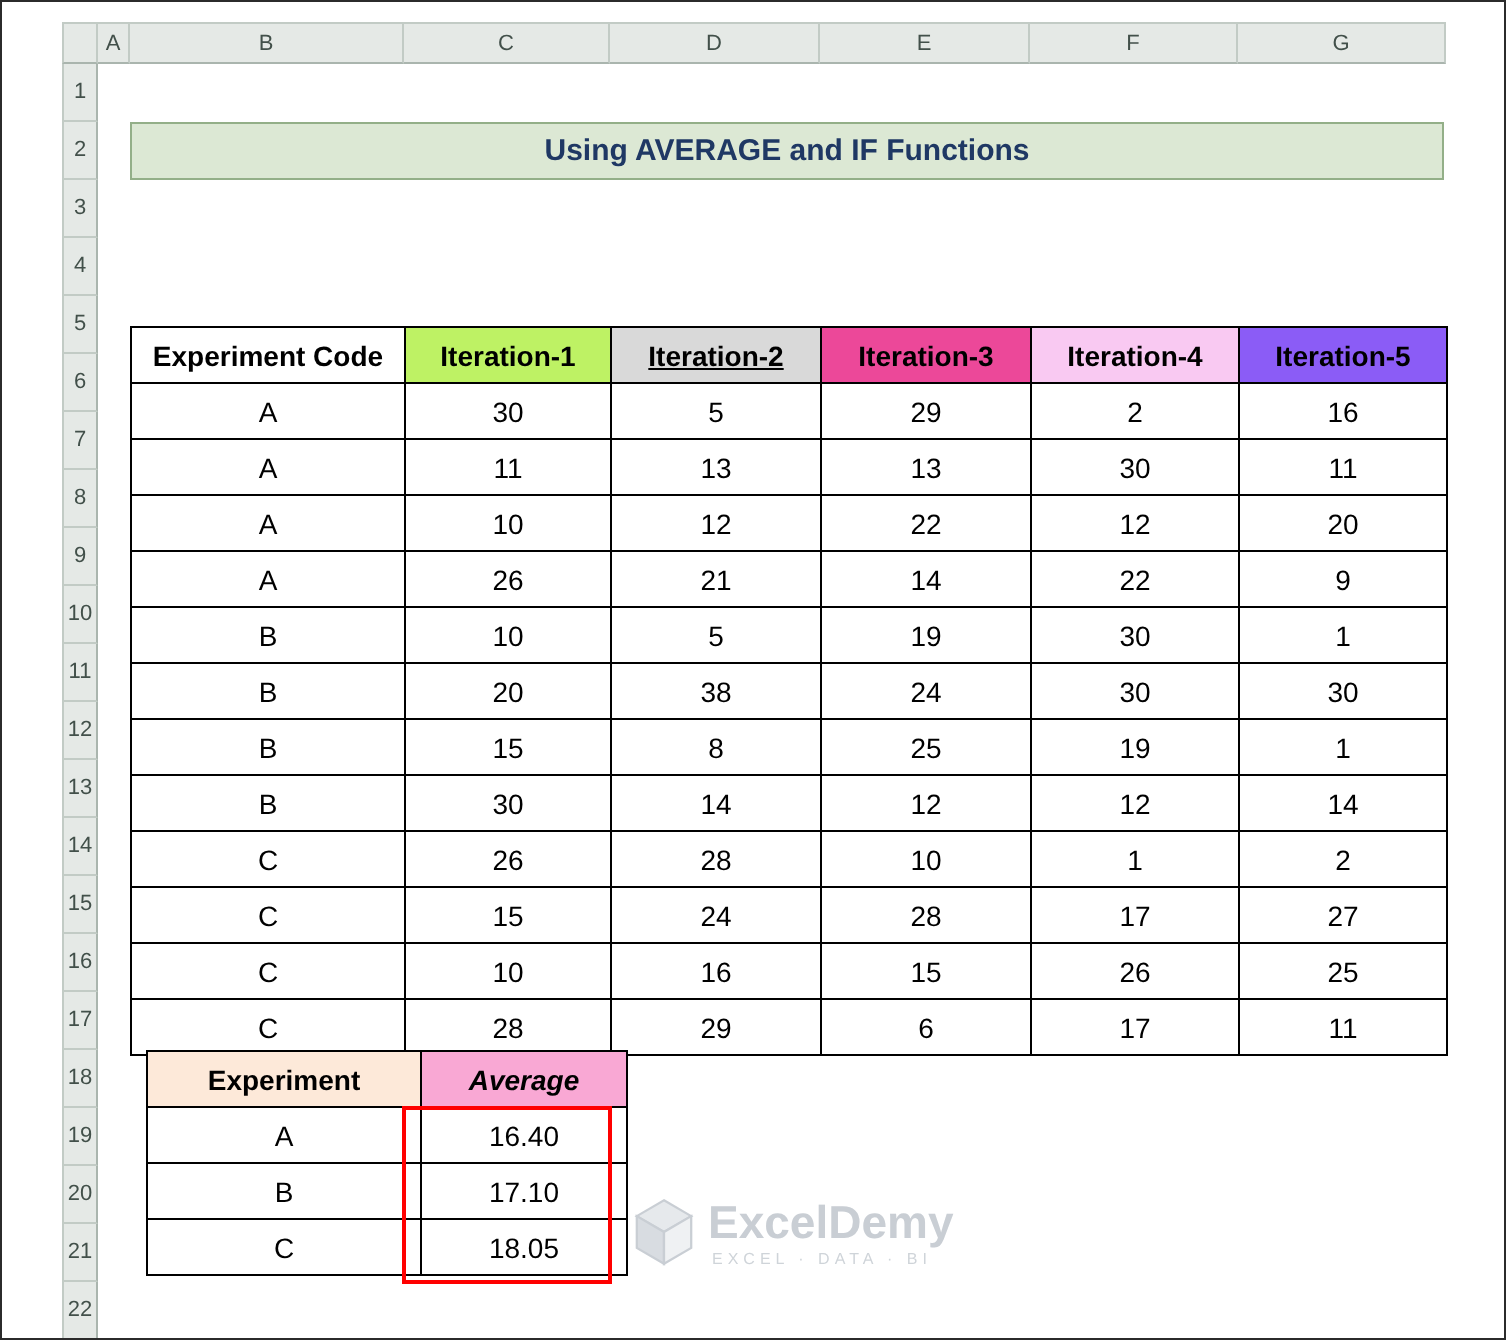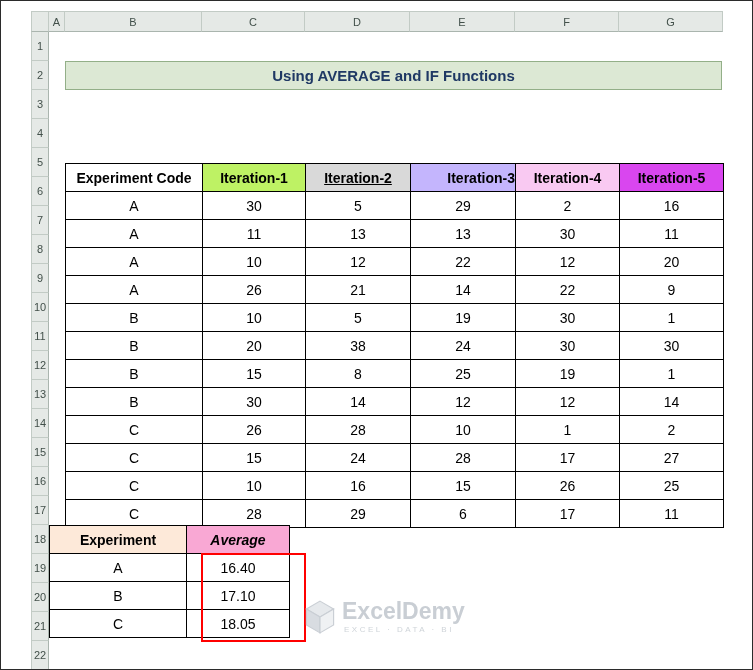--- a/index.html
+++ b/index.html
@@ -40,31 +40,31 @@
   }
 
   
   .tbl { position: absolute; border-collapse: collapse; table-layout: fixed; background: #fff; }
   .tbl td, .tbl th {
     border: 1px solid #000; text-align: center; vertical-align: middle;
     font-size: 14px; height: 28px; padding: 0; color: #000; overflow: hidden;
   }
   .tbl th { font-weight: bold; }
   .main { left: 64px; top: 118px; margin-top: 44px; }
-  .summary { left: 48px; top: 524px; border-radius: 21px; }
+  .summary { left: 72px; top: 524px; border-radius: 21px; }
   col.cb { width: 137px; } col.cc { width: 103px; } col.cd { width: 105px; }
   col.ce { width: 105px; } col.cf { width: 104px; } col.cg { width: 104px; }
 
   .red-box {
     position: absolute; left: 200px; top: 552px; width: 105px; height: 89px;
     border: 2px solid #FF0000; pointer-events: none;
   }
 
   
-  .watermark { position: absolute; left: 304px; top: 598px; display: flex; align-items: center; gap: 7px; }
+  .watermark { position: absolute; left: 316px; top: 598px; display: flex; gap: 7px; }
   .wm-text { display: flex; flex-direction: column; }
   .wm-brand { font-size: 23px; font-weight: bold; color: #C9CED4; line-height: 24px; }
   .wm-tagline { font-size: 8px; letter-spacing: 2.5px; color: #CFD4D9; margin-top: 2px; margin-left: 2px; }
 </style>
 </head>
 <body>
 
 <div class="page">
 
   <div class="col-band">
@@ -112,23 +112,23 @@
         <col class="cd">
         <col class="ce">
         <col class="cf">
         <col class="cg">
       </colgroup>
     <tbody>
         <tr>
       <th style="background: rgb(255, 255, 255);">Experiment Code</th>
       <th style="background: #bef264;">Iteration-1</th>
       <th style="background: rgb(217, 217, 217); text-decoration: underline;">Iteration-2</th>
-      <th style="background: #c4b5fd; text-align: right;">Iteration-3</th>
+      <th style="background: #ec4899;">Iteration-3</th>
       <th style="background: rgb(249, 201, 242);">Iteration-4</th>
-      <th style="background: #d946ef;">Iteration-5</th>
+      <th style="background: #8b5cf6;">Iteration-5</th>
     </tr>
     <tr>
       <td>A</td>
       <td>30</td>
       <td>5</td>
       <td>29</td>
       <td>2</td>
       <td>16</td>
     </tr>
     <tr>

